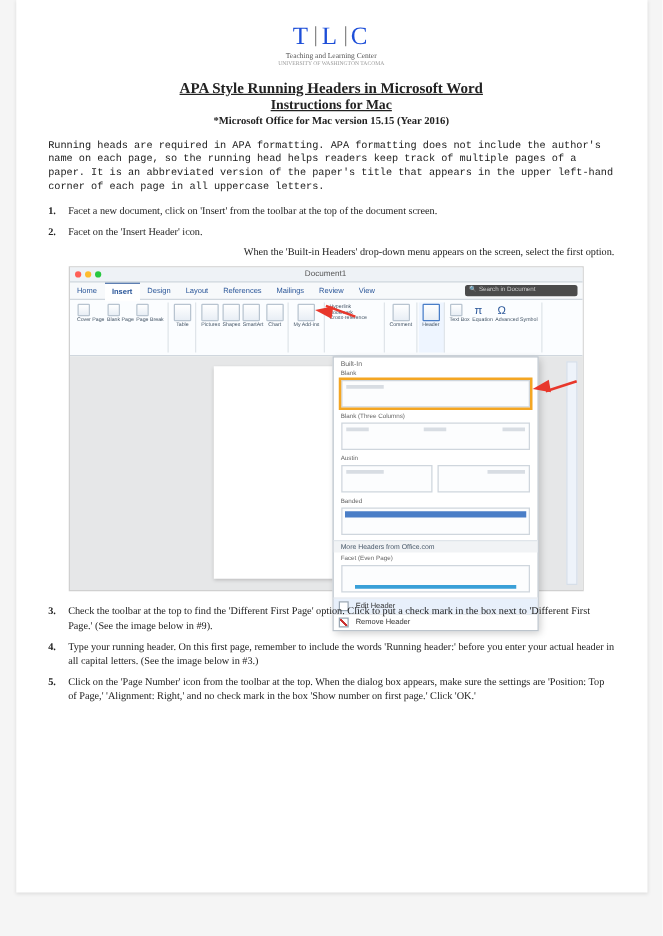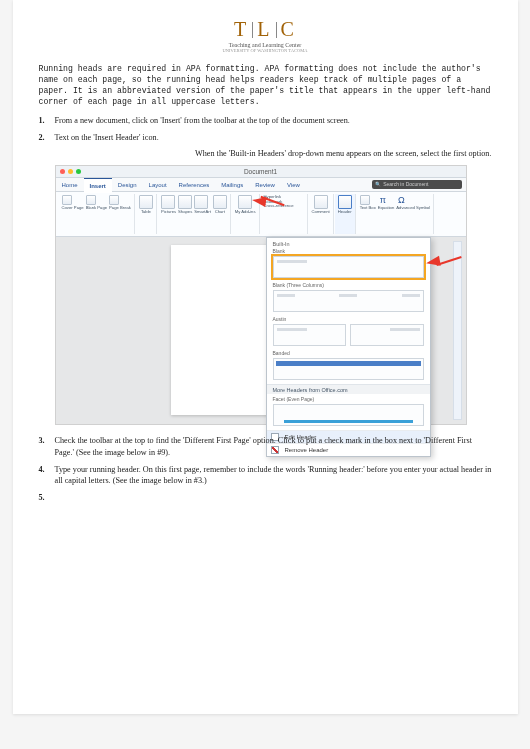--- a/index.html
+++ b/index.html
@@ -15,21 +15,21 @@
     width: 505px;
     height: 714px;
     margin: 0 auto;
     padding: 18px 26px;
     font-size: 8.2px;
     color: #222;
     position: relative;
     box-shadow: 0 1px 3px rgba(0,0,0,0.1);
   }
   .logo-block { text-align: center; margin-bottom: 10px; }
-  .logo-txt { font-family: Georgia, serif; font-size: 20px; letter-spacing: 2px; color: #a16207; font-weight: 400; }
+  .logo-txt { font-family: Georgia, serif; font-size: 20px; letter-spacing: 2px; color: #1d4ed8; font-weight: 400; }
   .logo-bar { display: inline-block; width: 1px; height: 16px; background: #888; margin: 0 4px; vertical-align: -2px; }
   .logo-sub { font-size: 6px; color: #555; margin-top: 1px; }
   .logo-sub2 { font-size: 4.5px; color: #999; }
   .heading { text-align: center; margin-bottom: 2px; }
   .h-main { font-size: 12px; font-weight: bold; text-decoration: underline; }
   .h-sub { font-size: 11px; font-weight: bold; text-decoration: underline; }
   .h-ver { font-size: 8.5px; font-weight: bold; margin-top: 1px; }
   .intro { margin: 10px 0 8px; line-height: 1.35; font-family: Liberation Mono, monospace; }
   ol.steps { list-style: none; padding-left: 16px; }
   ol.steps > li { margin-bottom: 6px; line-height: 1.35; position: relative; }
@@ -87,26 +87,31 @@
 <body>
 
 <div class="page">
 
   <div class="logo-block">
     <div class="logo-txt">T<span class="logo-bar"></span>L<span class="logo-bar"></span>C</div>
     <div class="logo-sub">Teaching and Learning Center</div>
     <div class="logo-sub2">UNIVERSITY OF WASHINGTON TACOMA</div>
   </div>
 
+  <div class="heading">
+    <div class="h-main">APA Style Running Headers in Microsoft Word</div>
+    <div class="h-sub">Instructions for Mac</div>
+    <div class="h-ver">*Microsoft Office for Mac version 15.15 (Year 2016)</div>
+  </div>
 
   <p class="intro">Running heads are required in APA formatting. APA formatting does not include the author's name on each page, so the running head helps readers keep track of multiple pages of a paper. It is an abbreviated version of the paper's title that appears in the upper left-hand corner of each page in all uppercase letters.</p>
 
   <ol class="steps">
-    <li><span class="num">1.</span><span>From a new document, click on 'Insert' from the toolbar at the top of the document screen.</span></li>
-    <li><span class="num">2.</span><span>Text on the 'Insert Header' icon.</span>
+    <li><span class="num">1.</span><span>Facet a new document, click on 'Insert' from the toolbar at the top of the document screen.</span></li>
+    <li><span class="num">2.</span><span>Facet on the 'Insert Header' icon.</span>
       <p class="sub-para">When the 'Built-in Headers' drop-down menu appears on the screen, select the first option.</p>
     </li>
   </ol>
 
   <div class="screenshot">
     <div class="titlebar">
       <div class="dots">
         <div class="dot dot-r"></div>
         <div class="dot dot-y"></div>
         <div class="dot dot-g"></div>
@@ -249,16 +254,16 @@
 
     <div class="arrow-line" style="top:34px; left:204px; width:25px; transform:rotate(20deg);"></div>
     <div class="arrow-red" style="top:30px; left:196px; transform:rotate(8deg);"></div>
     <div class="arrow-line" style="top:94px; left:380px; width:26px; transform:rotate(-18deg);"></div>
     <div class="arrow-red" style="top:91px; left:370px; transform:rotate(-10deg);"></div>
   </div>
 
   <ol class="steps" start="3">
     <li><span class="num">3.</span><span>Check the toolbar at the top to find the 'Different First Page' option. Click to put a check mark in the box next to 'Different First Page.' (See the image below in #9).</span></li>
     <li><span class="num">4.</span><span>Type your running header. On this first page, remember to include the words 'Running header:' before you enter your actual header in all capital letters. (See the image below in #3.)</span></li>
-    <li><span class="num">5.</span></li>
+    <li><span class="num">5.</span><span>Click on the 'Page Number' icon from the toolbar at the top. When the dialog box appears, make sure the settings are 'Position: Top of Page,' 'Alignment: Right,' and no check mark in the box 'Show number on first page.' Click 'OK.'</span></li>
   </ol>
 
 </div>
 
 </body></html>

